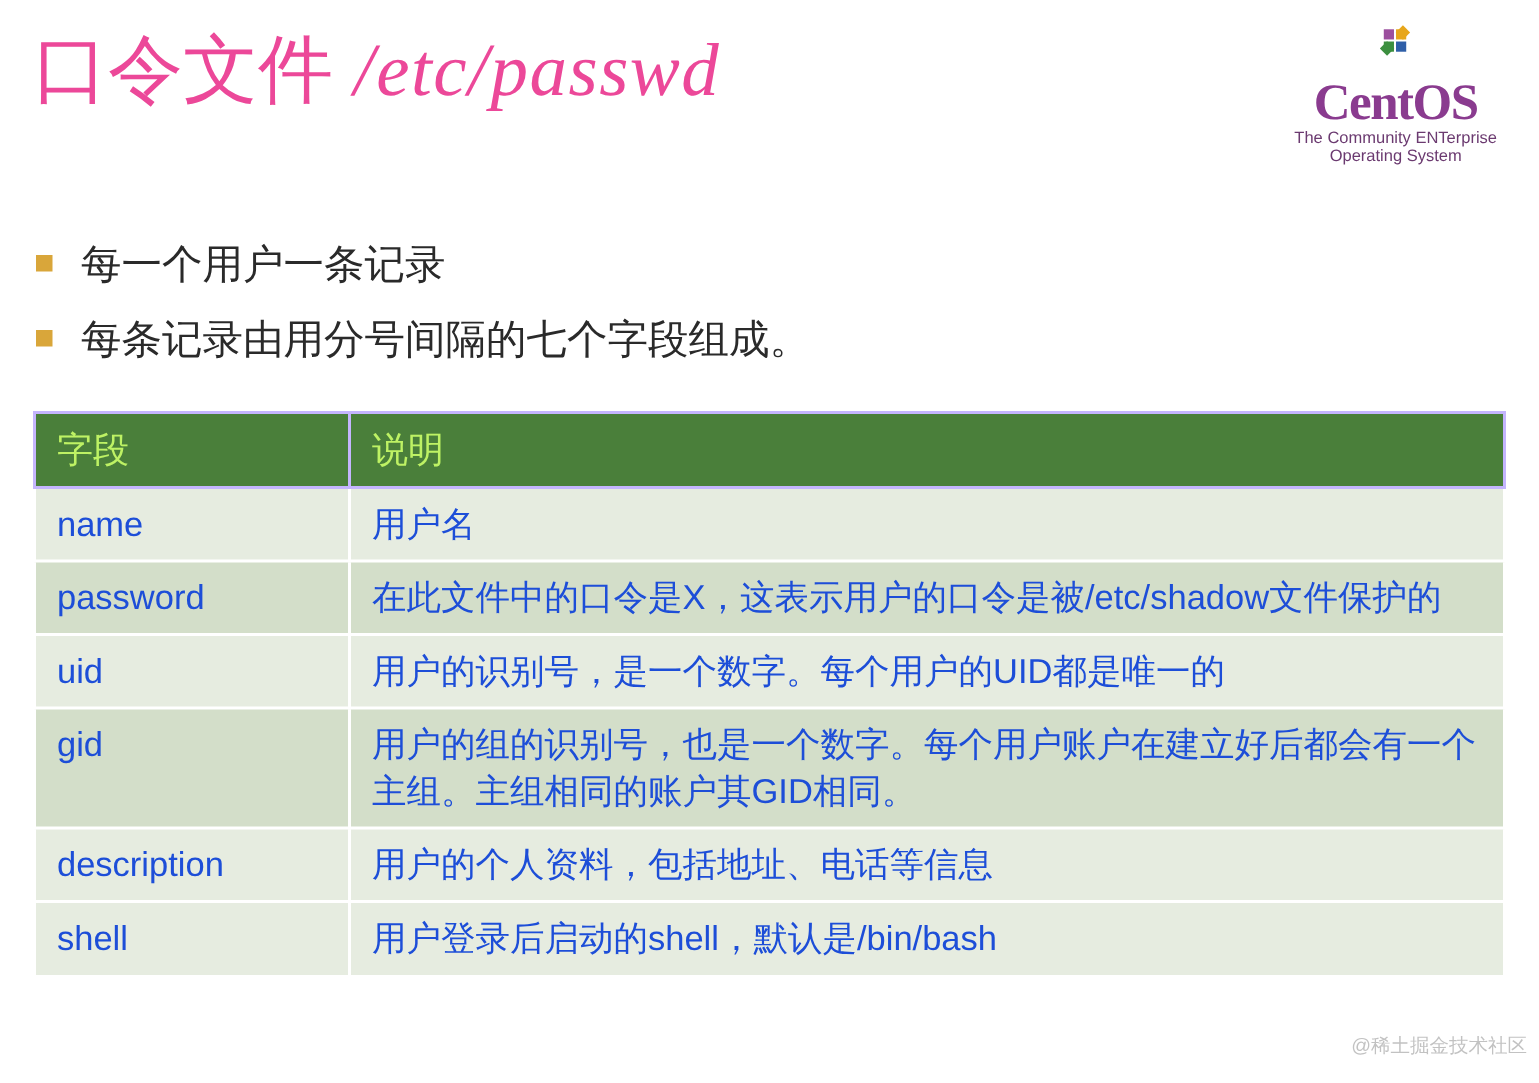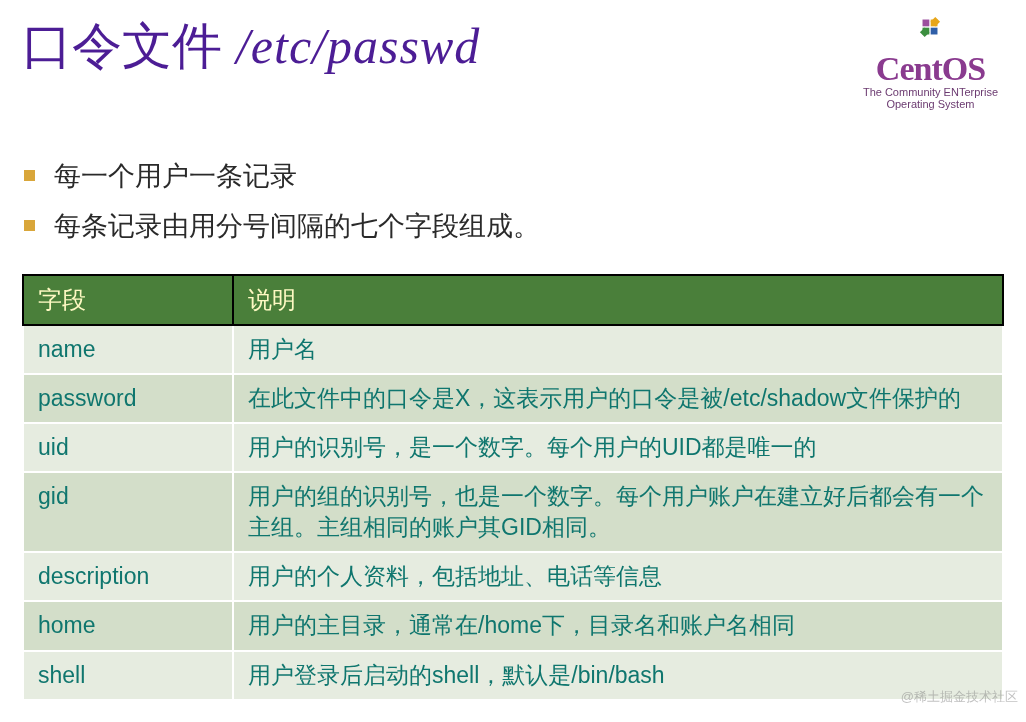--- a/index.html
+++ b/index.html
@@ -15,21 +15,21 @@
     padding: 8px 22px 0 22px;
     position: relative;
   }
   .header {
     display: flex;
     justify-content: space-between;
     align-items: flex-start;
   }
   .title {
     font-size: 50px;
-    color: #4c1d95;
+    color: #ec4899;
     font-weight: normal;
     line-height: 1.2;
     padding-top: 8px;
   }
   .title .path {
     font-family: "Segoe Script", "Brush Script MT", cursive;
     font-style: italic;
     letter-spacing: 1px;
   }
   .logo-block {
@@ -78,32 +78,32 @@
     height: 11px;
     background: #d9a63a;
   }
   .tbl {
     margin: 30px 0 0 0;
     width: 982px;
     border-collapse: collapse;
   }
   .tbl th {
     background: #4a7f3a;
-    color: #fef9c3;
+    color: #bef264;
     font-weight: normal;
     font-size: 24px;
     text-align: left;
     padding: 8px 14px;
-    border: 2px solid #000000;
+    border: 2px solid #c4b5fd;
   }
   .tbl td {
     font-size: 23px;
     padding: 8px 14px;
     border: 2px solid #ffffff;
-    color: #0f766e;
+    color: #1d4ed8;
     line-height: 1.35;
     vertical-align: top;
   }
   .tbl td:first-child { width: 210px; font-family: Arial, sans-serif; }
   .tbl tr.odd td  { background: #e6ece0; }
   .tbl tr.even td { background: #d3dec9; }
   .watermark {
     position: absolute;
     right: 8px;
     bottom: 16px;
@@ -168,24 +168,20 @@
         <td>用户的识别号，是一个数字。每个用户的UID都是唯一的</td>
       </tr>
       <tr class="even">
         <td>gid</td>
         <td>用户的组的识别号，也是一个数字。每个用户账户在建立好后都会有一个主组。主组相同的账户其GID相同。</td>
       </tr>
       <tr class="odd">
         <td>description</td>
         <td>用户的个人资料，包括地址、电话等信息</td>
       </tr>
-      <tr class="even">
-        <td>home</td>
-        <td>用户的主目录，通常在/home下，目录名和账户名相同</td>
-      </tr>
       <tr class="odd">
         <td>shell</td>
         <td>用户登录后启动的shell，默认是/bin/bash</td>
       </tr>
     </tbody>
   </table>
 
 </div>
 
 <div class="watermark">@稀土掘金技术社区</div>

